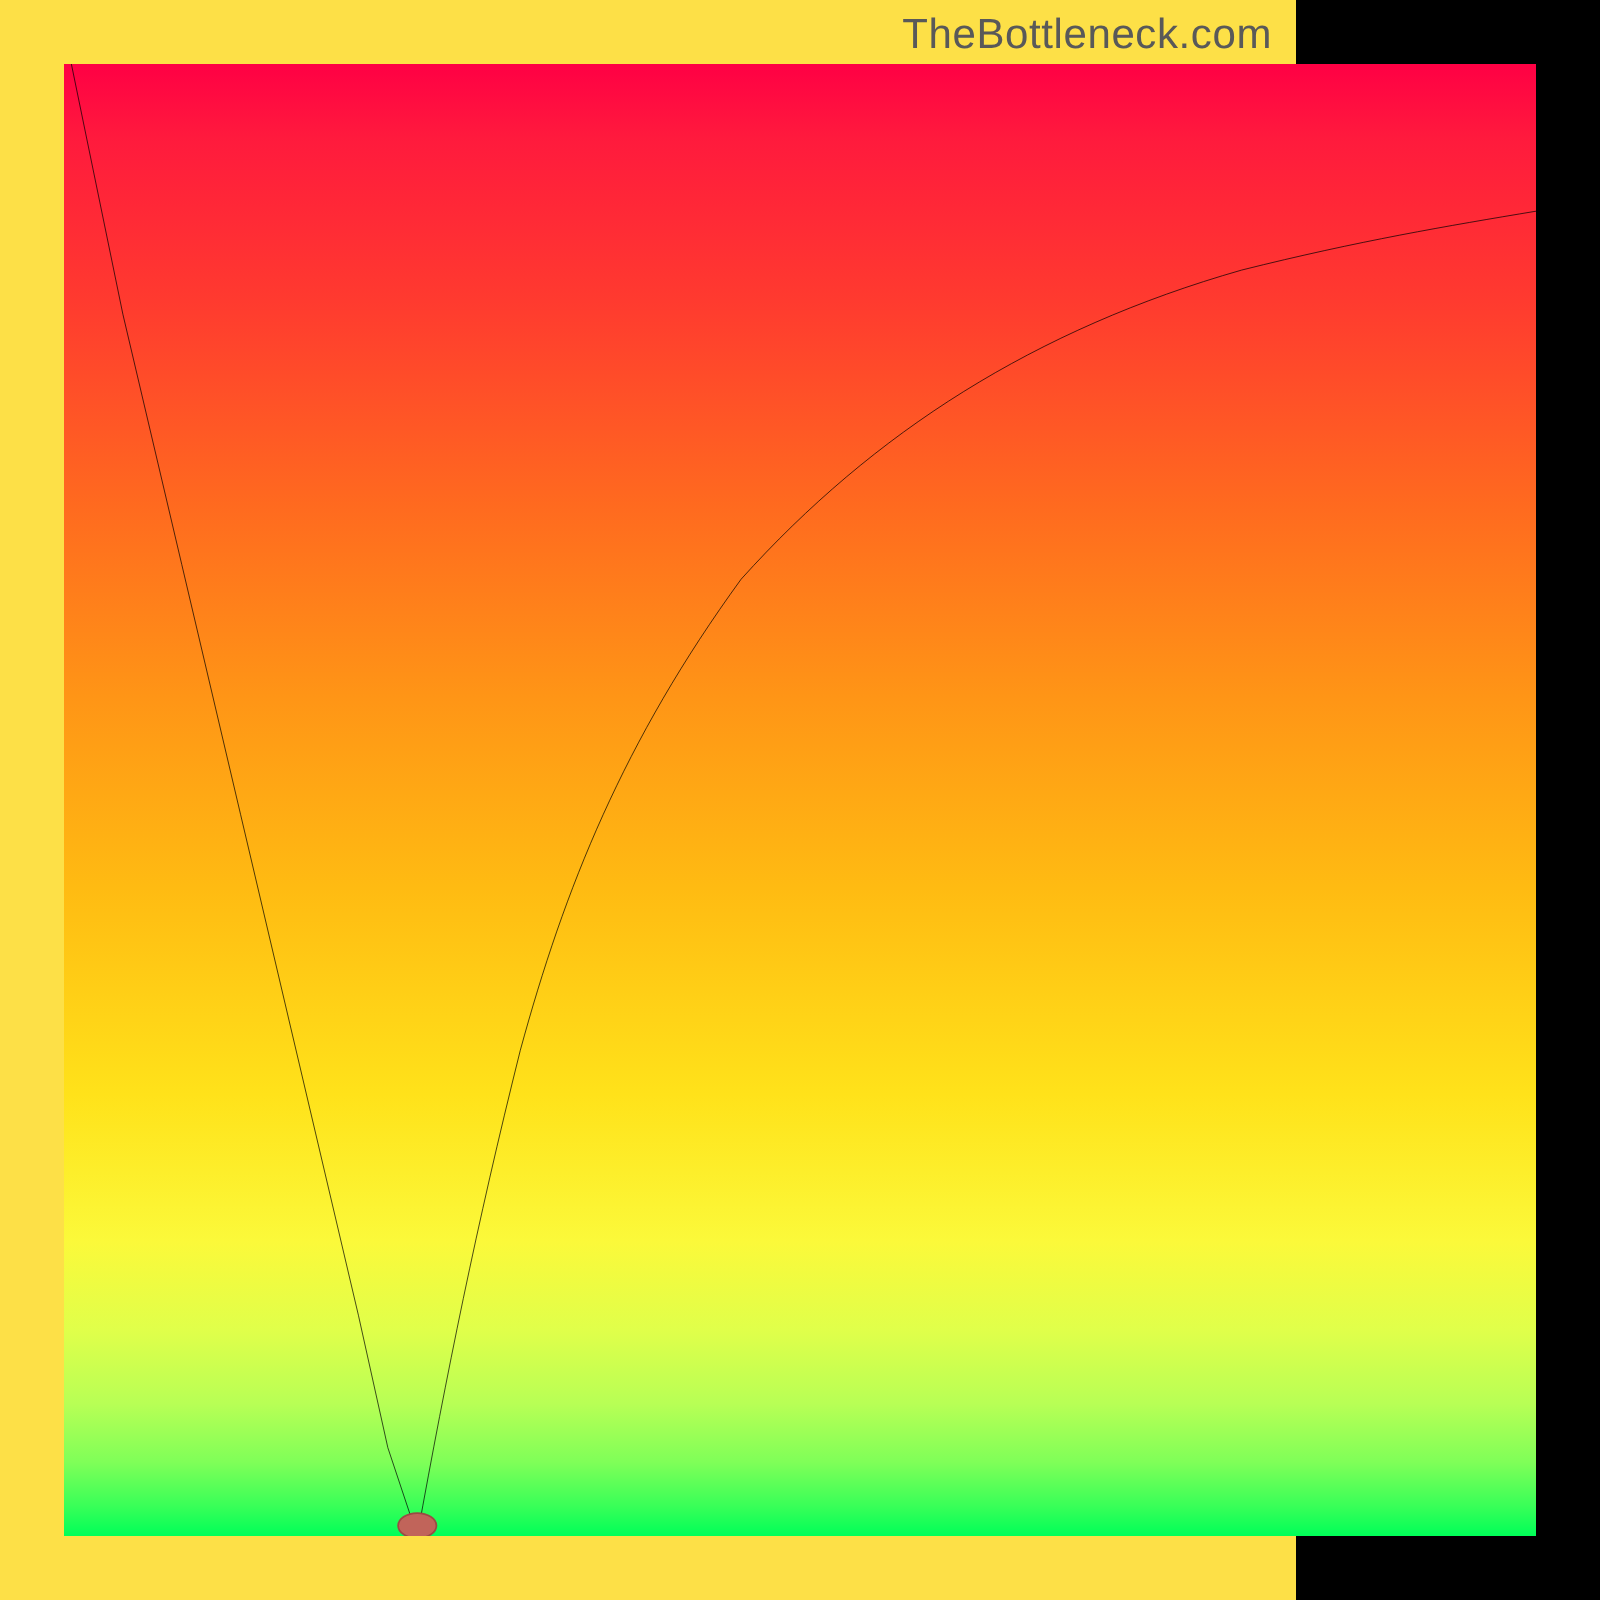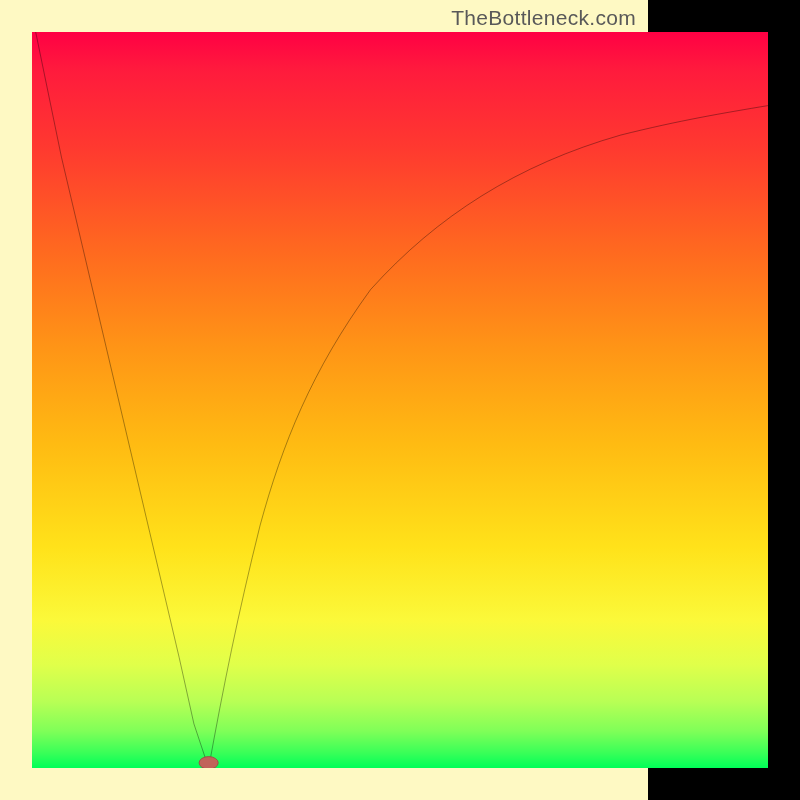--- a/index.html
+++ b/index.html
@@ -10,21 +10,21 @@
     background: #000;
     overflow: hidden;
     font-family: Arial, Helvetica, sans-serif;
   }
   .frame {
     position: absolute;
     top: 0;
     left: 0;
     width: 648px;
     height: 800px;
-    background: #fef9c3;
+    background: #fde047;
   }
   .plot-area {
     position: absolute;
     top: 32px;
     left: 32px;
     width: 736px;
     height: 736px;
     overflow: hidden;
   }
   .gradient-bg {

